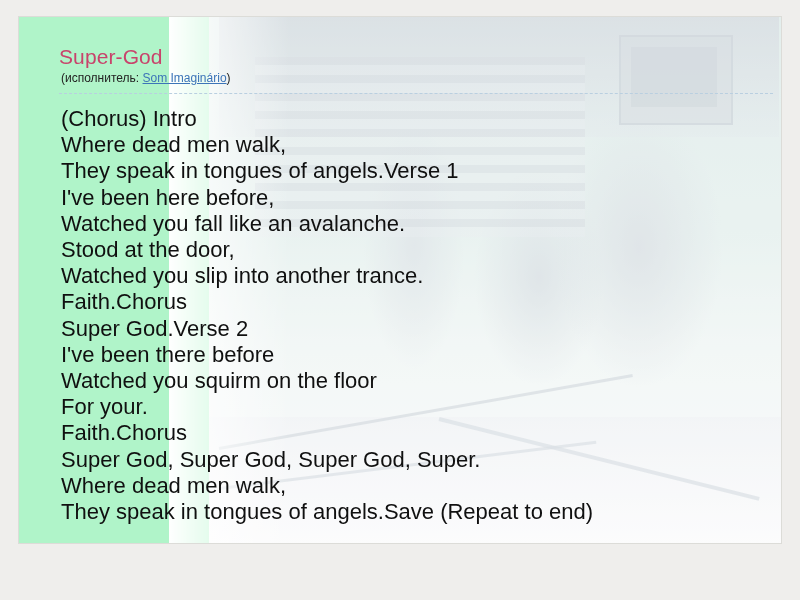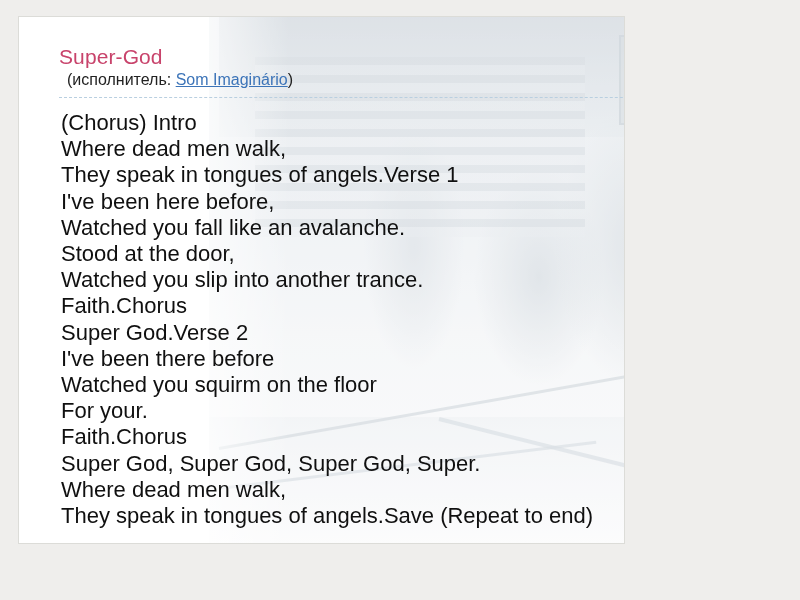--- a/index.html
+++ b/index.html
@@ -10,23 +10,23 @@
     width: 800px;
     height: 600px;
     background: #efeeec;
     font-family: "Liberation Sans", sans-serif;
     overflow: hidden;
   }
   .page {
     position: absolute;
     left: 18px;
     top: 16px;
-    width: 607px;
+    width: 764px;
     height: 528px;
-    background: #ffffff;
+    background: #86efac;
     border: 1px solid #dcdcd8;
     box-sizing: border-box;
     overflow: hidden;
   }
   
   .photo {
     position: absolute;
     left: 0; top: 0;
     width: 100%; height: 100%;
     overflow: hidden;
@@ -107,23 +107,23 @@
     padding: 28px 30px 0 24px;
   }
   .song-title {
     color: #c8436b;
     font-size: 21px;
     font-weight: normal;
     margin: 0 0 2px 16px;
     letter-spacing: 0.1px;
   }
   .artist-line {
-    font-size: 16px;
+    font-size: 12px;
     color: #222;
-    margin: 0 0 8px 24px;
+    margin: 0 0 8px 18px;
   }
   .artist-link {
     color: #3c74b8;
     text-decoration: underline;
   }
   .divider {
     margin: 0 0 0 16px;
     border: none;
     border-top: 1px dashed #b9cfe0;
     height: 0;

